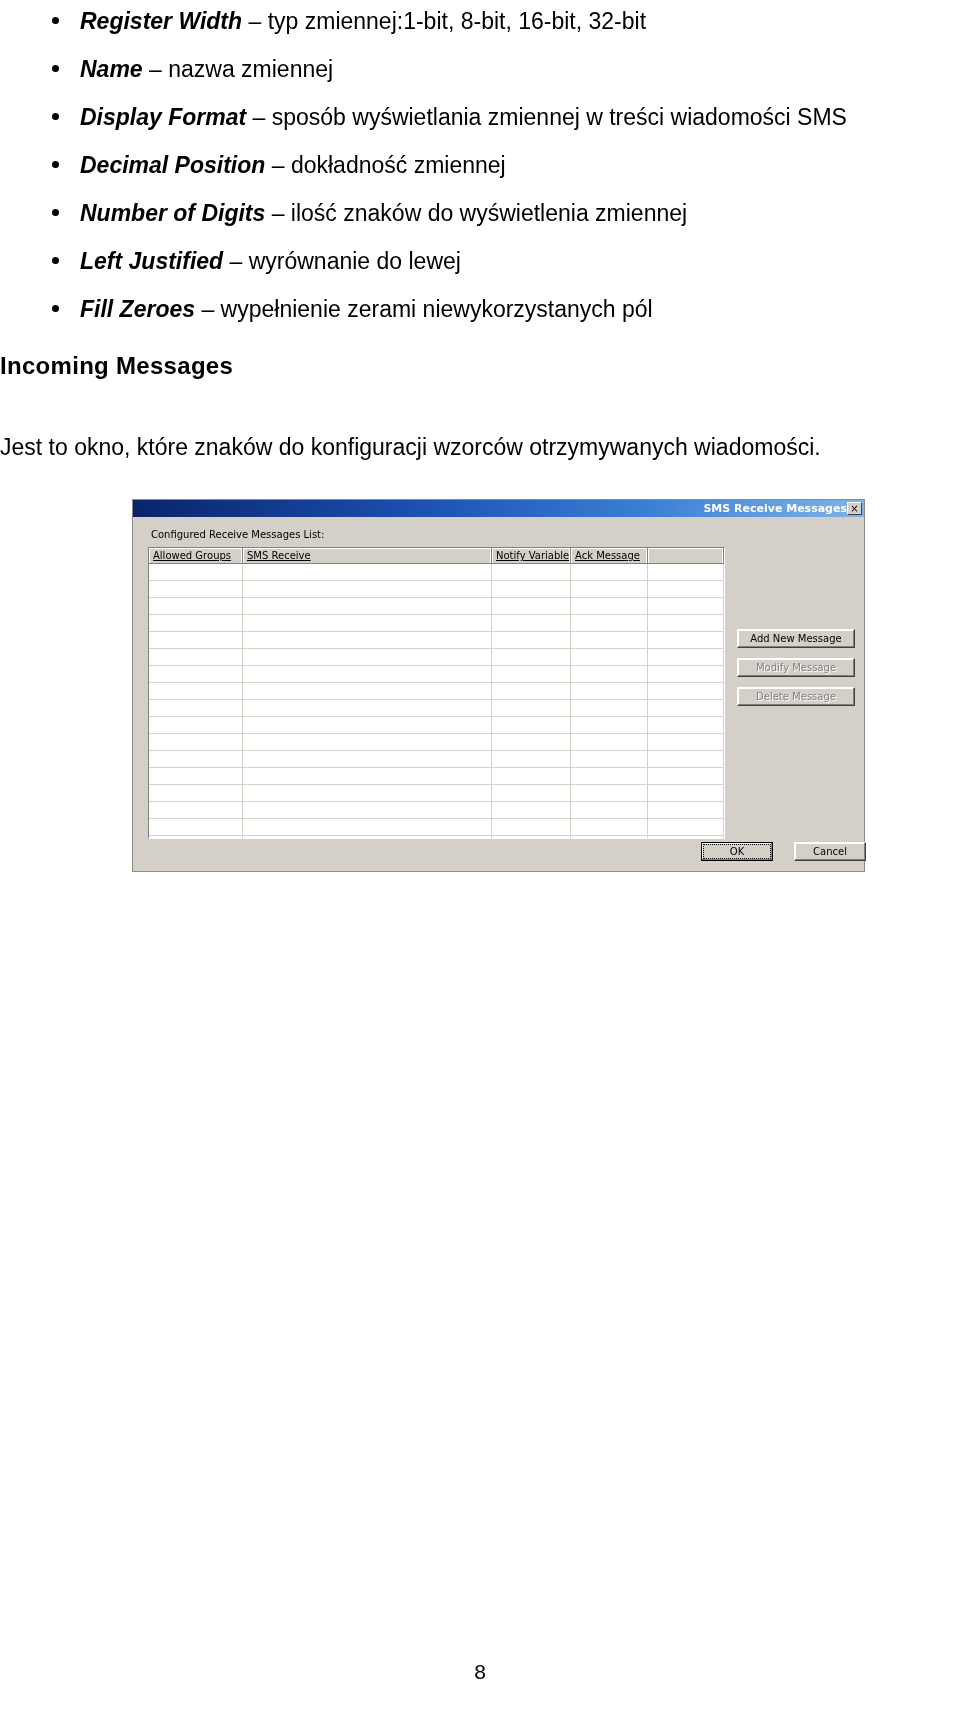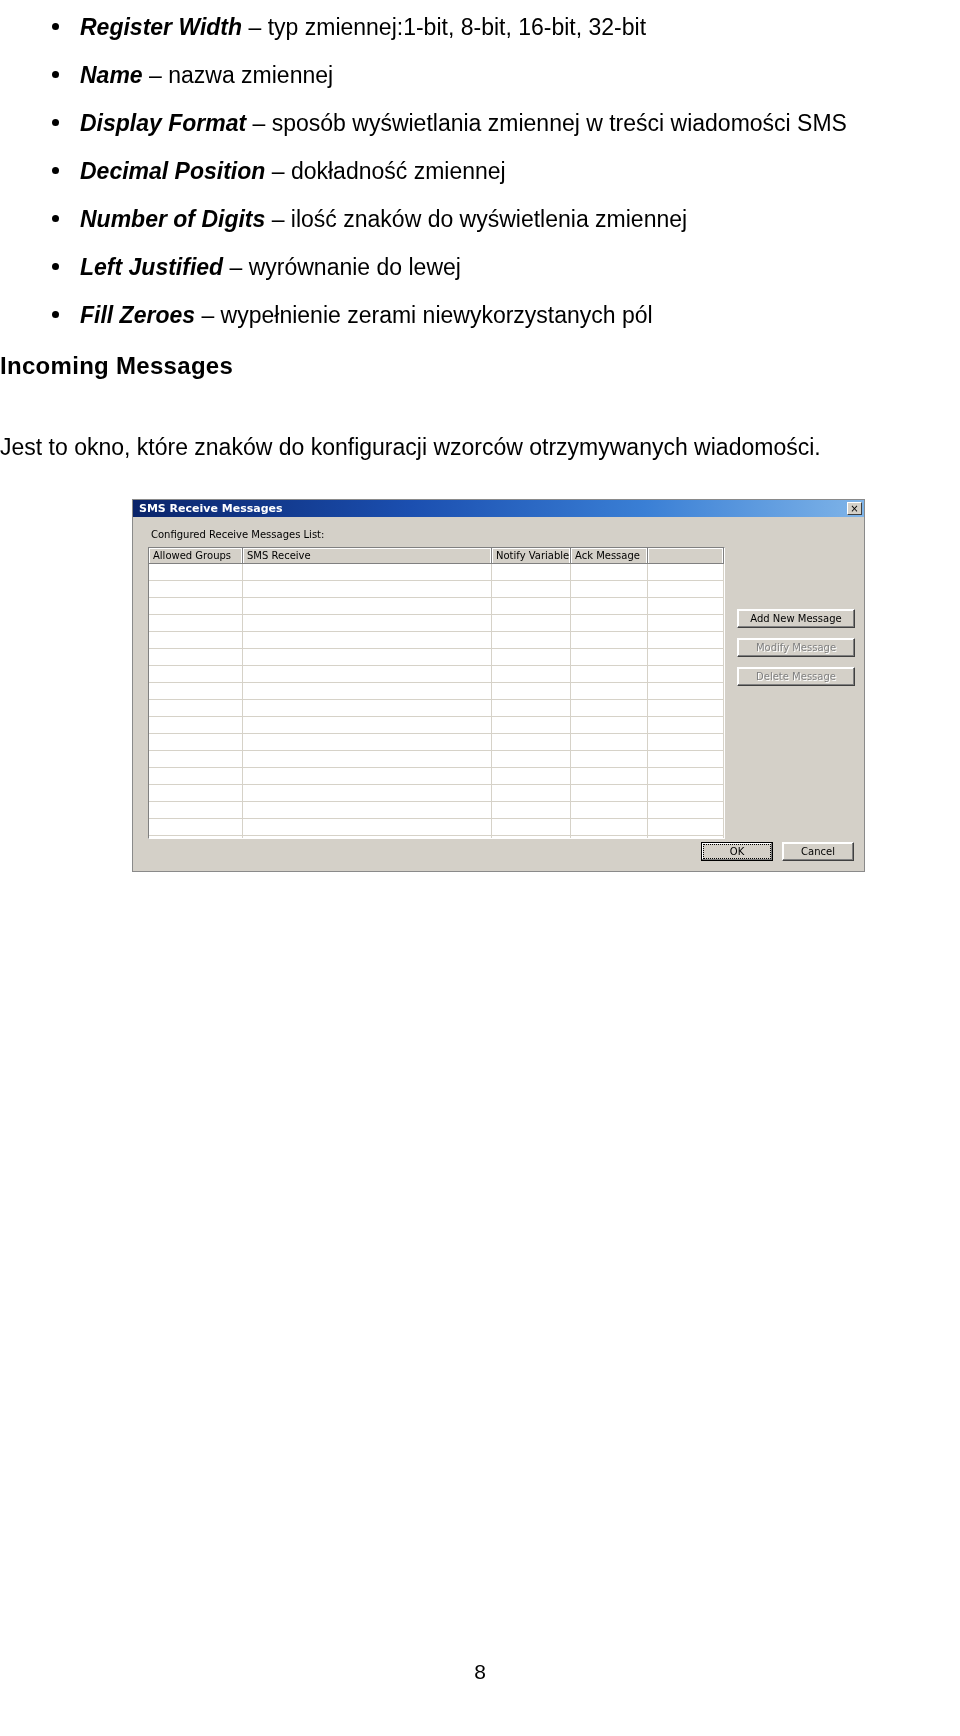--- a/index.html
+++ b/index.html
@@ -30,21 +30,21 @@
     left: 0px;
     top: 0px;
     width: 900px;
     margin: 0;
     padding: 0;
     list-style: none;
   }
   .bullet-item {
     position: relative;
     padding-left: 80px;
-    margin: 12px 0 18px 0;
+    margin: 6px 0 18px 0;
     font-size: 23px;
     line-height: 30px;
     white-space: nowrap;
   }
   .bullet-item .dot {
     position: absolute;
     left: 52px;
     top: 11px;
     width: 7px;
     height: 7px;
@@ -90,21 +90,21 @@
     background: #d4d0c8;
     border: 1px solid #8a8a8a;
     box-sizing: border-box;
     font-family: "DejaVu Sans", sans-serif;
   }
   .dlg-titlebar {
     height: 17px;
     background: linear-gradient(to right, #0a246a 0%, #1b4fb0 38%, #3a7fd5 70%, #7fb4e8 100%);
     display: flex;
     align-items: center;
-    justify-content: space-between;
+    justify-content: flex-end;
     padding: 0 2px 0 6px;
     box-sizing: border-box;
   }
   .dlg-title {
     color: #ffffff;
     font-size: 11px;
     font-weight: bold;
     line-height: 17px;
     white-space: nowrap;
   }
@@ -164,20 +164,21 @@
     border-right: 1px solid #808080;
     font-size: 10px;
     line-height: 15px;
     padding-left: 4px;
     box-sizing: border-box;
     background: #d4d0c8;
     color: #000;
     white-space: nowrap;
     overflow: hidden;
     box-shadow: inset -1px 0 0 #ffffff, inset 1px 1px 0 #ffffff;
+    text-decoration: underline;
   }
   .grid-rows {
     position: relative;
   }
   .grid-row {
     display: flex;
     height: 17px;
     border-bottom: 1px solid #d6d2c8;
     box-sizing: border-box;
     background: #ffffff;
@@ -185,21 +186,21 @@
   .grid-row .cell {
     border-right: 1px solid #d6d2c8;
     box-sizing: border-box;
     font-size: 10px;
     overflow: hidden;
   }
 
   .side-buttons {
     position: absolute;
     left: 604px;
-    top: 92px;
+    top: 112px;
     width: 118px;
   }
   .btn {
     display: block;
     width: 118px;
     height: 19px;
     margin-bottom: 10px;
     background: #d4d0c8;
     border: 1px solid #ffffff;
     border-right-color: #404040;
@@ -218,21 +219,21 @@
     color: #808080;
     text-shadow: 1px 1px 0 #ffffff;
     cursor: default;
   }
 
   .bottom-buttons {
     position: absolute;
     left: 568px;
     bottom: 10px;
     display: flex;
-    gap: 9px;
+    gap: 21px;
   }
   .btn-sm {
     width: 72px;
     height: 19px;
     background: #d4d0c8;
     border: 1px solid #ffffff;
     border-right-color: #404040;
     border-bottom-color: #404040;
     box-shadow: inset -1px -1px 0 #808080, inset 1px 1px 0 #ffffff;
     font-family: "DejaVu Sans", sans-serif;

